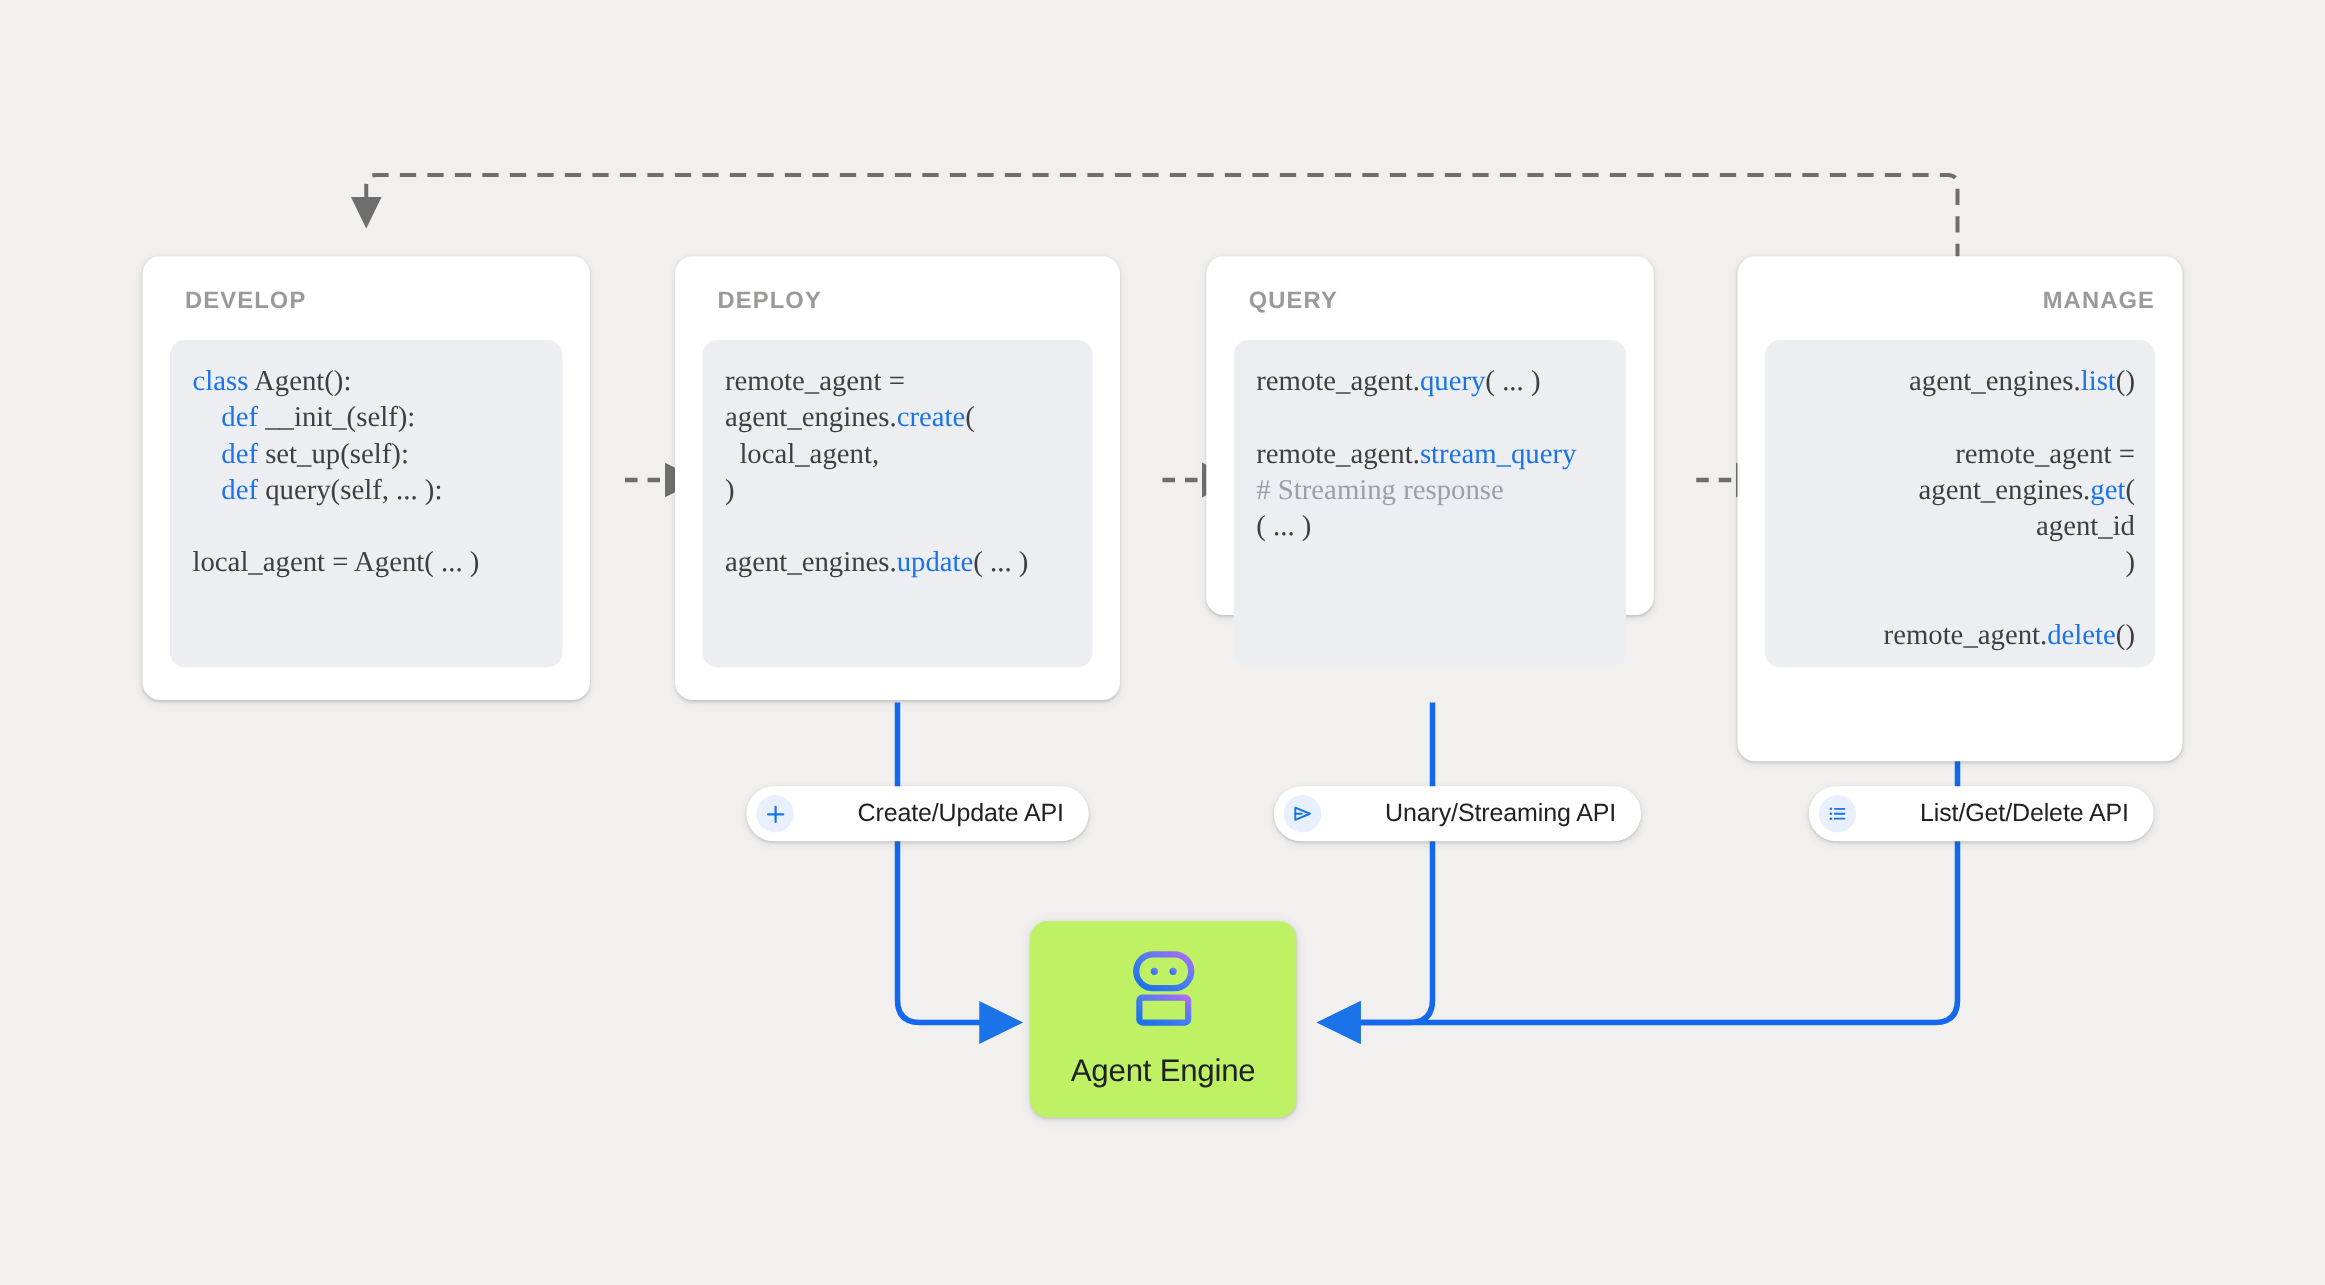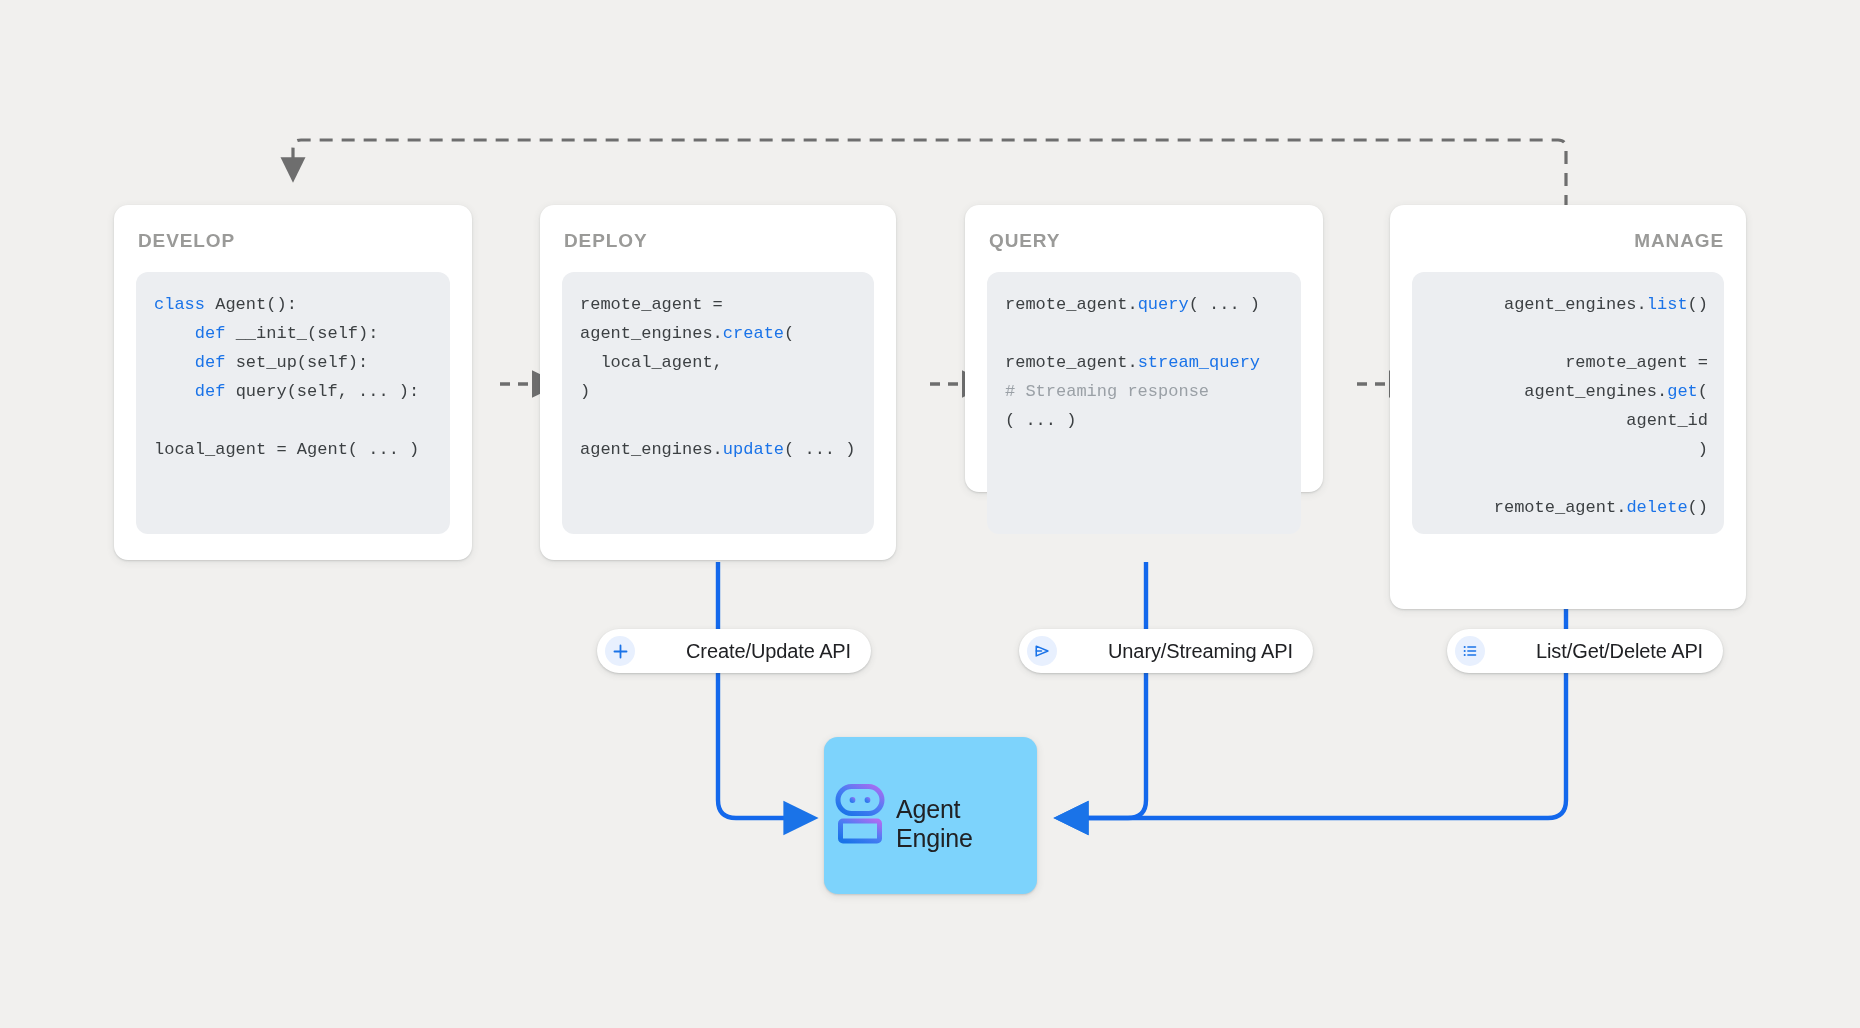--- a/index.html
+++ b/index.html
@@ -34,30 +34,30 @@
     border-radius: 14px;
     box-shadow: 0 1px 2px rgba(60,64,67,0.18), 0 2px 8px rgba(60,64,67,0.09);
     box-sizing: border-box;
     padding: 26px 22px 22px 22px;
   }
   .stage-title {
     font-size: 19px;
     letter-spacing: 0.9px;
     font-weight: 600;
     color: #9a9a98;
-    margin: 0 0 22px 2px;
+    margin: 0 0 22px 12px;
     line-height: 1;
   }
   .code-box {
     background: #eceef1;
     border-radius: 12px;
     padding: 18px 16px 36px 18px;
     box-sizing: border-box;
-    font-family: Liberation Mono, monospace;
-    font-size: 17px;
+    font-family: Liberation Serif, serif;
+    font-size: 23px;
     line-height: 29px;
     color: #3c4043;
     white-space: pre;
     overflow: hidden;
   }
   .code-box .kw { color: #1a73e8; }
   .code-box .fn { color: #1a73e8; }
   .code-box .cm { color: #9aa0a6; }
 
   .pill {
@@ -86,25 +86,25 @@
   }
   .pill-label {
     font-size: 20px;
     color: #202124;
     white-space: nowrap;
     letter-spacing: -0.1px;
   }
 
   #engine-card {
     position: absolute;
-    background: #7dd3fc;
+    background: #bef264;
     border-radius: 14px;
     box-shadow: 0 1px 2px rgba(60,64,67,0.18), 0 2px 9px rgba(60,64,67,0.11);
     display: flex;
-    flex-direction: row;
+    flex-direction: column;
     align-items: center;
     justify-content: center;
     z-index: 6;
   }
   #engine-card .engine-label {
     font-size: 25px;
     color: #202124;
     margin-top: 16px;
     letter-spacing: -0.2px;
   }

